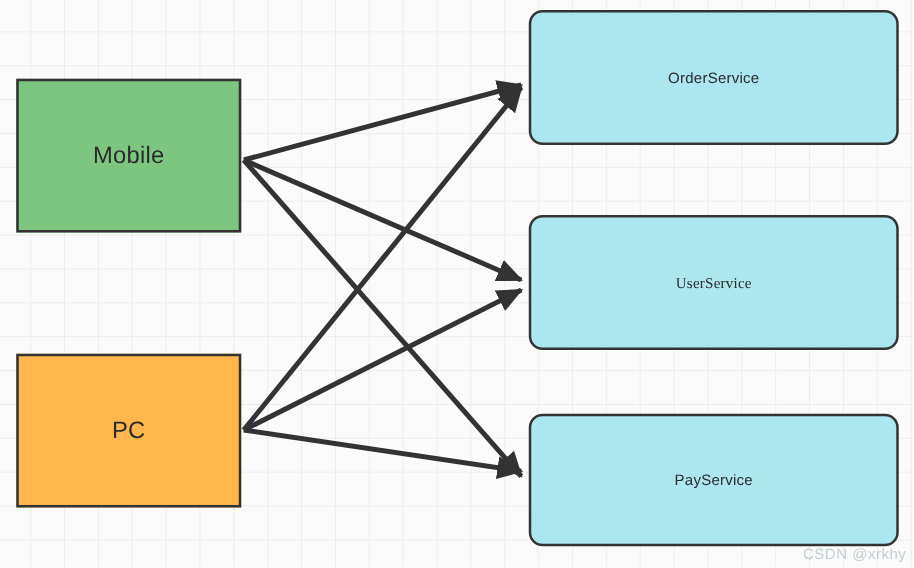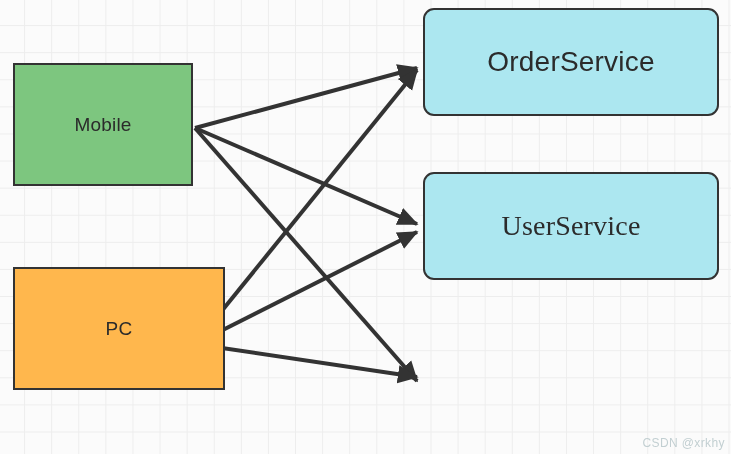--- a/index.html
+++ b/index.html
@@ -42,21 +42,21 @@
     font-size: 19px;
     letter-spacing: 0.2px;
     line-height: 1;
     white-space: nowrap;
   }
   .node.client {
     border-radius: 0;
   }
   .node.service {
     border-radius: 11px;
-    font-size: 28px;
+    font-size: 12px;
   }
   #watermark {
     position: absolute;
     right: 6px;
     bottom: 4px;
     font-size: 12px;
     color: #b9c8cb;
     letter-spacing: 0.4px;
     white-space: nowrap;
     opacity: 0.85;
@@ -81,28 +81,31 @@
         <line x1="195" y1="344" x2="417" y2="70" stroke="#333333" stroke-width="4" stroke-linecap="butt" marker-end="url(#arrow)"></line>
         <line x1="195" y1="344" x2="417" y2="232" stroke="#333333" stroke-width="4" stroke-linecap="butt" marker-end="url(#arrow)"></line>
         <line x1="195" y1="344" x2="417" y2="377" stroke="#333333" stroke-width="4" stroke-linecap="butt" marker-end="url(#arrow)"></line>
       </g>
   </svg>
 
   <div class="node client" id="node-mobile" style="left: 13px; top: 63px; width: 180px; height: 123px; background: rgb(125, 198, 127); border-color: rgb(51, 51, 51); align-items: center;">
     <span>Mobile</span>
   </div>
 
-  <div class="node client" id="node-pc" style="left: 13px; top: 267px; width: 212px; height: 123px; background: rgb(255, 183, 77); border-color: rgb(51, 51, 51);">
+  <div class="node client" id="node-pc" style="left: 13px; top: 283px; width: 180px; height: 123px; background: rgb(255, 183, 77); border-color: rgb(51, 51, 51);">
     <span>PC</span>
   </div>
 
   <div class="node service" id="node-orderservice" style="left: 423px; top: 8px; width: 296px; height: 108px; background: rgb(172, 231, 240); border-color: rgb(51, 51, 51);">
     <span>OrderService</span>
   </div>
 
   <div class="node service" id="node-userservice" style="left: 423px; top: 172px; width: 296px; height: 108px; background: rgb(172, 231, 240); border-color: rgb(51, 51, 51); font-family: Liberation Serif, serif;">
     <span>UserService</span>
   </div>
 
+  <div class="node service" id="node-payservice" style="left: 423px; top: 331px; width: 296px; height: 106px; background: rgb(172, 231, 240); border-color: rgb(51, 51, 51);">
+    <span>PayService</span>
+  </div>
 
   <div id="watermark">CSDN @xrkhy</div>
 
 </div>
 
 </body></html>

